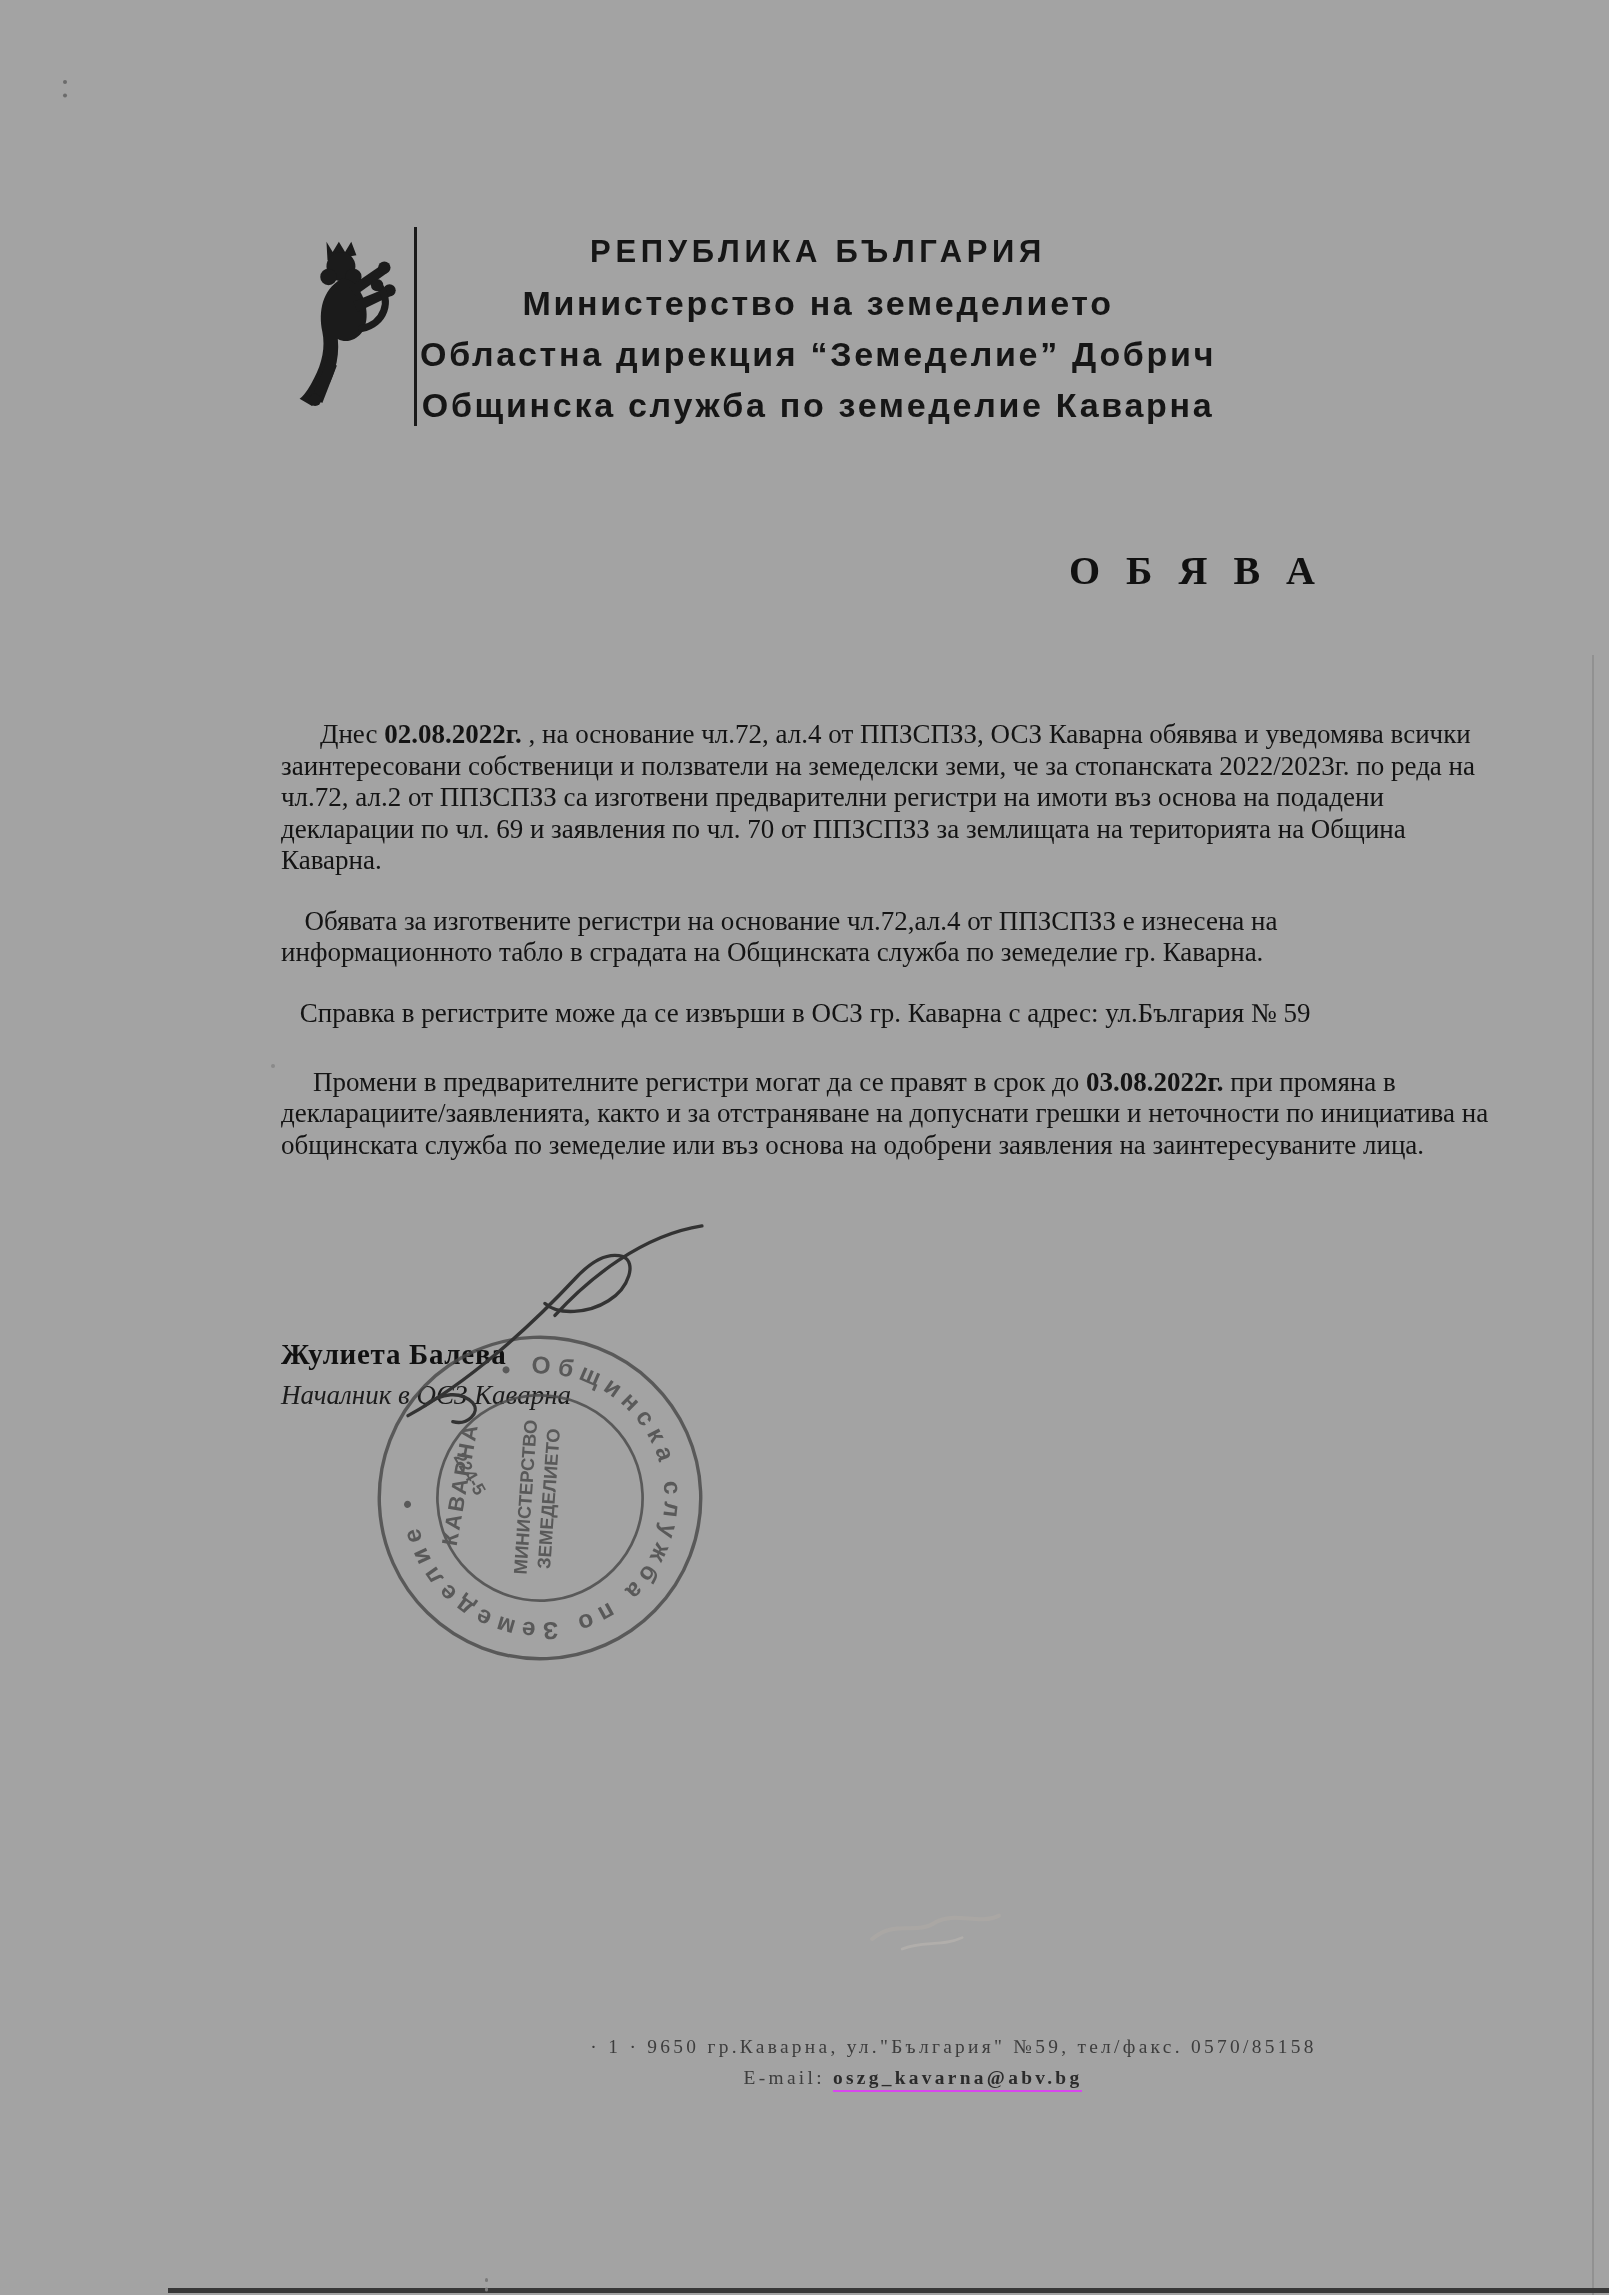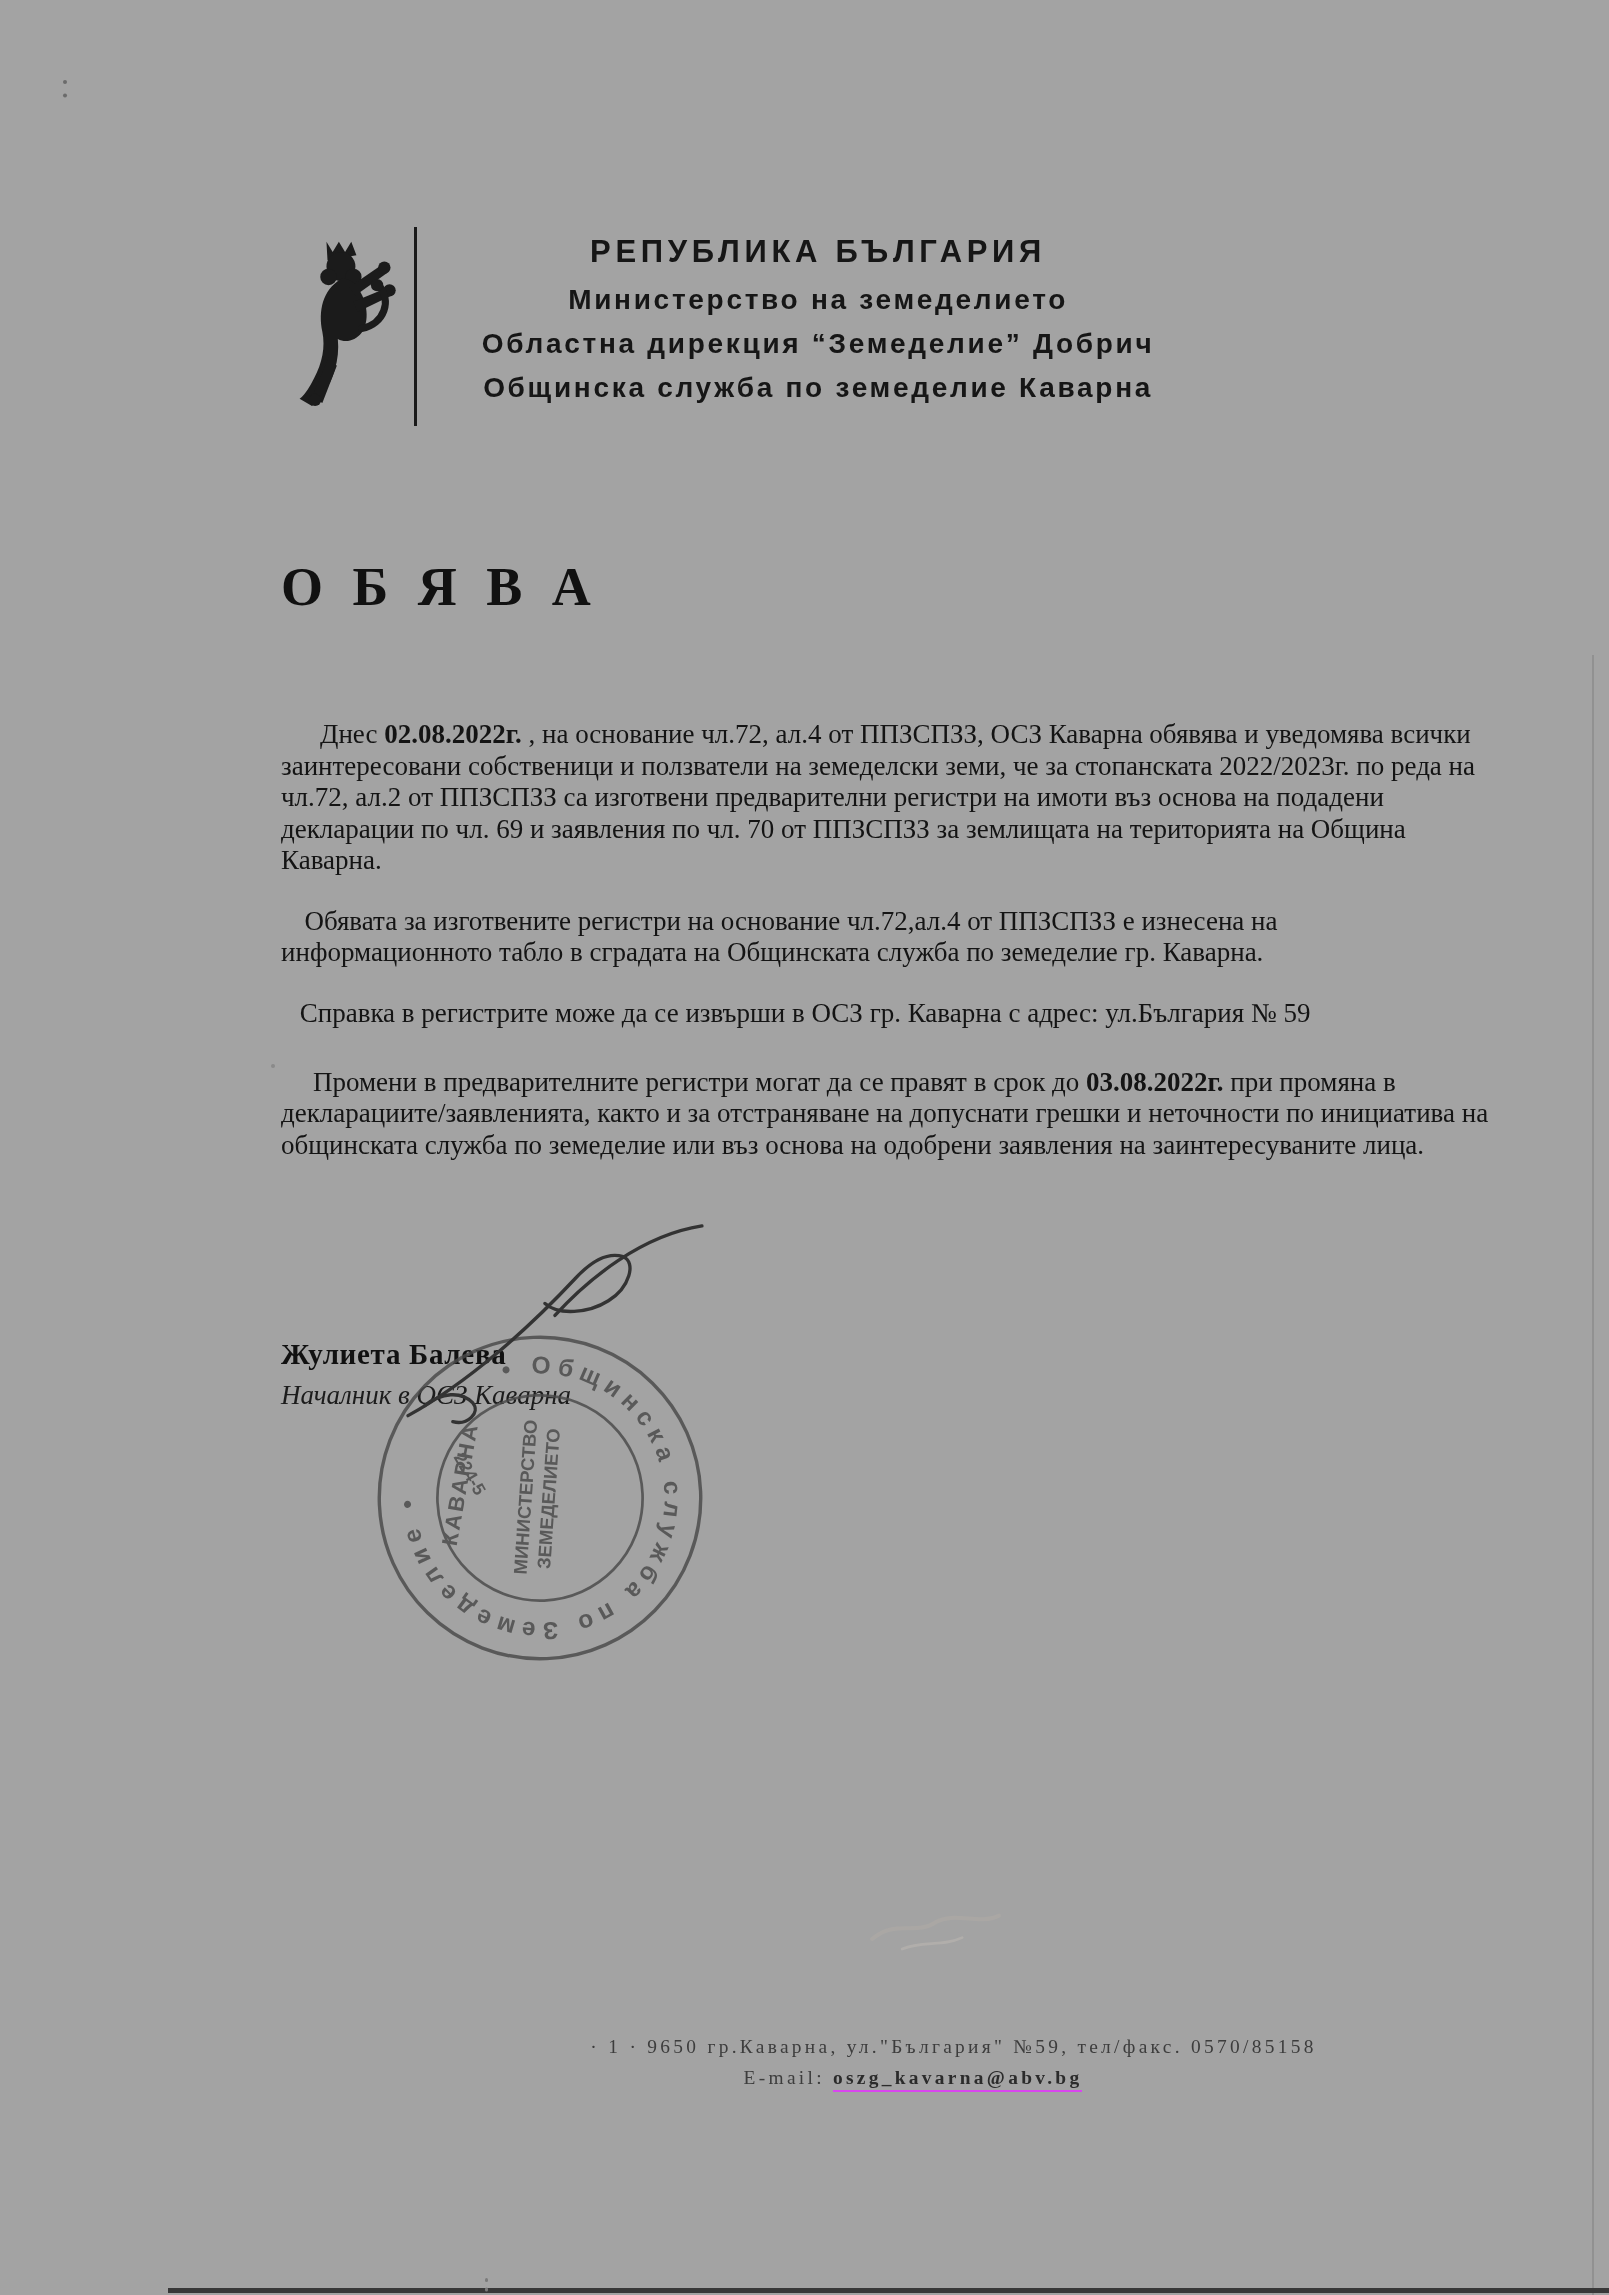--- a/index.html
+++ b/index.html
@@ -13,25 +13,25 @@
   }
 
   
   .letterhead{position:absolute;left:281px;top:227px;right:120px;display:flex;}
   .logo{width:124px;height:199px;flex:none;}
   .logo svg{width:100%;height:100%;}
   .vline{width:2.7px;height:199px;background:#1a1a1a;flex:none;margin-left:9.4px;}
   .head-lines{width:802px;text-align:center;padding-top:6.7px;
               font-family:"Liberation Sans", sans-serif;font-weight:700;color:#161616;}
   .hl1{font-size:31px;letter-spacing:4.7px;margin-bottom:14.7px;}
-  .hl2,.hl3,.hl4{font-size:28px;letter-spacing:2.7px;margin-bottom:12px;}
+  .hl2,.hl3,.hl4{font-size:34px;letter-spacing:2.7px;margin-bottom:12px;}
 
   
   .doc-title{position:absolute;top:520px;left:281px;width:1042px;
-             text-align:left;font-weight:700;font-size:54px;letter-spacing:8px;color:#111;}
+             text-align:right;font-weight:700;font-size:40px;letter-spacing:8px;color:#111;}
 
   
   .doc-body{position:absolute;top:707px;left:281px;width:1211px;
             font-size:27px;line-height:1.17;color:#141414;}
   .doc-body p{margin:12px 0 29px 0;}
   .p1{text-indent:39px;}
   .p2{text-indent:23.4px;}
   .p3{text-indent:18.7px;margin-bottom:37px !important;}
   .p4{text-indent:32px;}
   .doc-body b{font-weight:700;}

